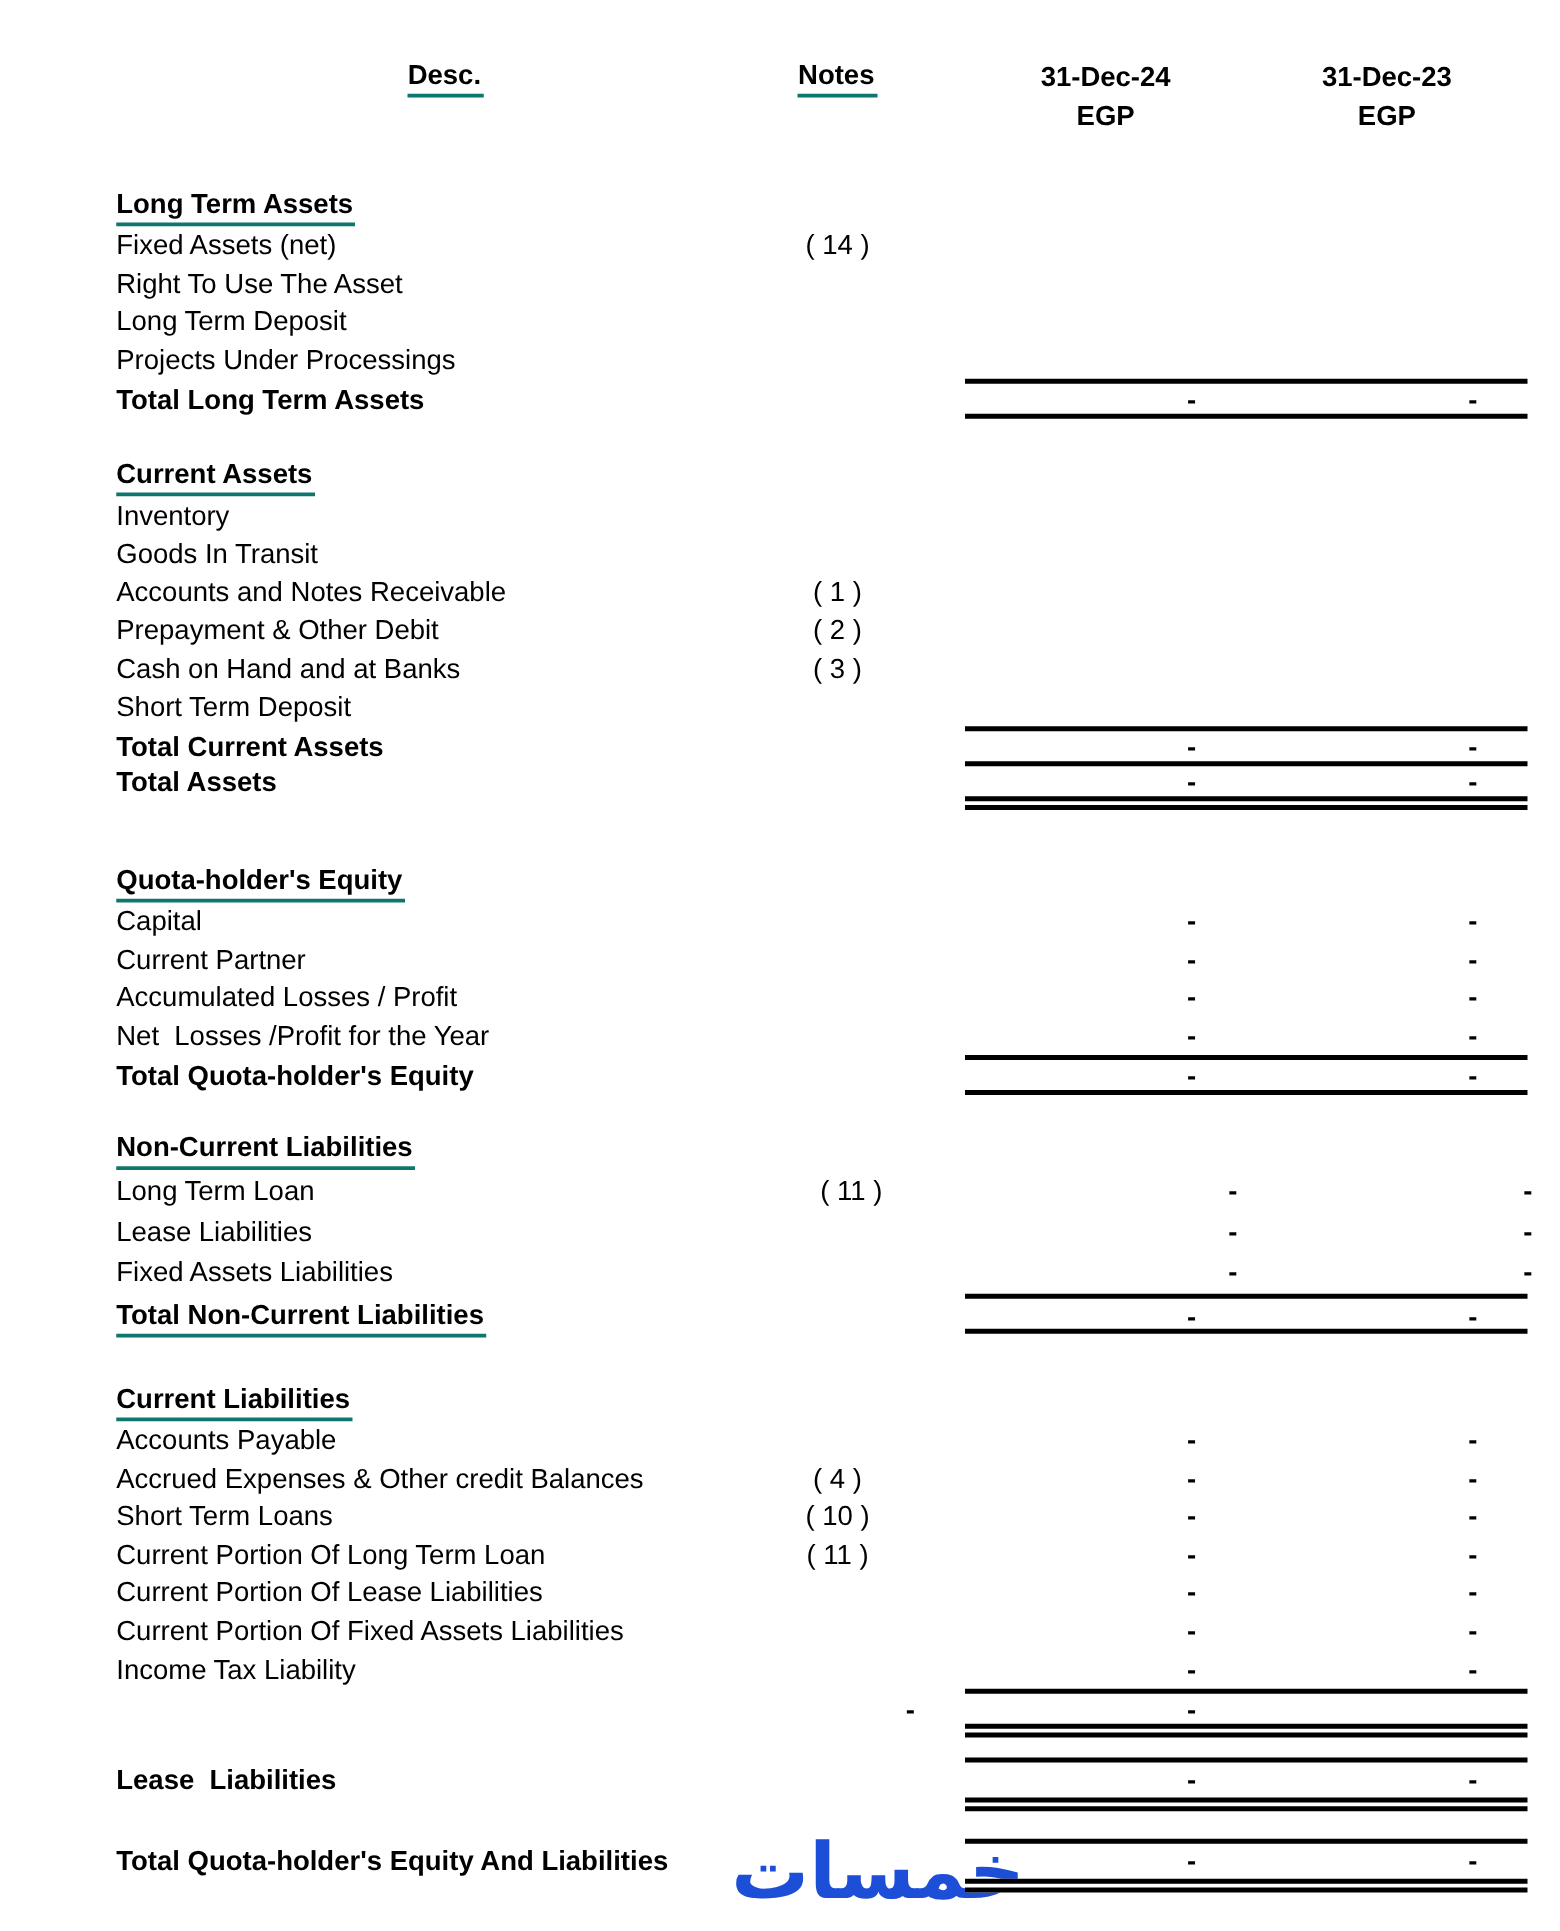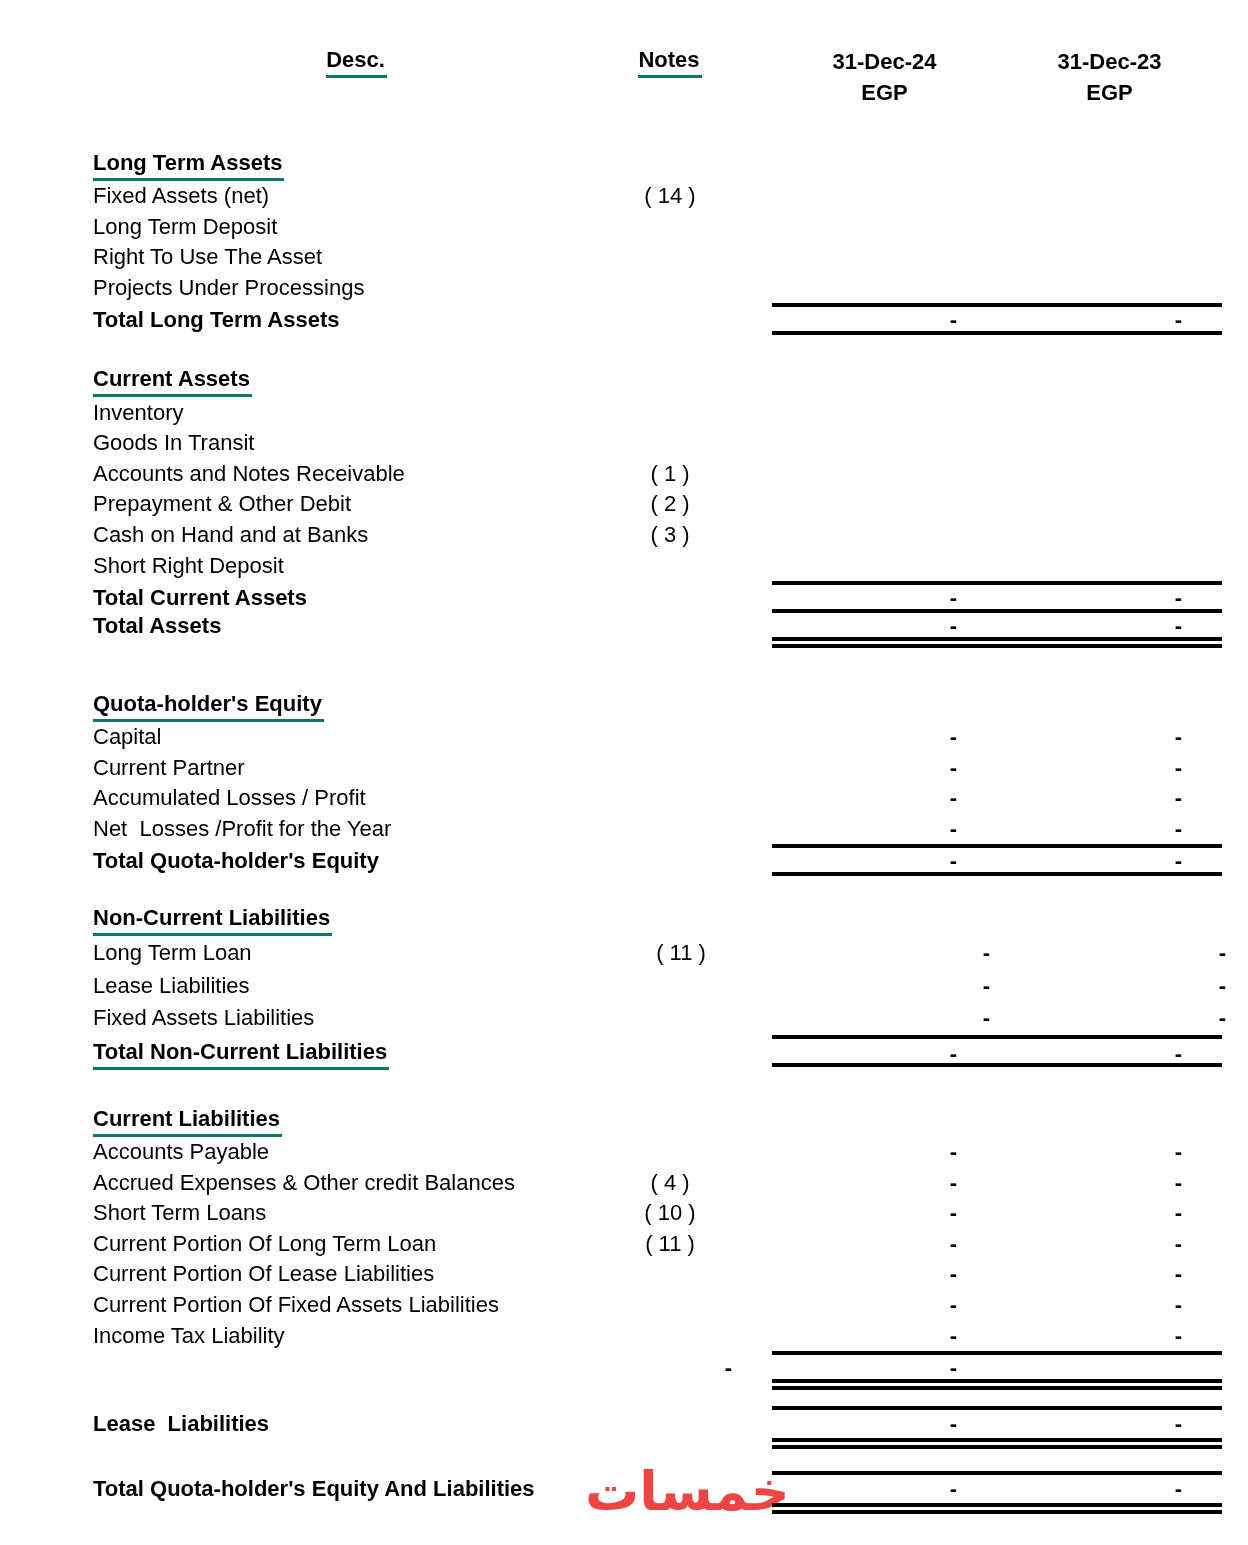--- a/index.html
+++ b/index.html
@@ -7,21 +7,21 @@
     position:relative;
     width:1248px;height:1545px;
     background:#ffffff;
     font-family:"Liberation Sans",sans-serif;
     font-size:22px;color:#000;
     overflow:hidden;
   }
   .watermark{
     position:absolute;left:585px;top:1460px;z-index:0;
     font-family:"DejaVu Sans",sans-serif;
-    font-size:54px;font-weight:bold;color:#ef4444;
+    font-size:62px;font-weight:bold;color:#1d4ed8;
     letter-spacing:2px;
   }
   .content{position:relative;z-index:1;padding:46px 26px 0 93px;}
   .row{display:grid;grid-template-columns:527px 100px 52px 225px 225px;align-items:center;}
   .c-label{white-space:pre;}
   .c-note{text-align:center;white-space:pre;}
   .c-val{text-align:right;padding-right:40px;font-weight:bold;}
   .c-center{text-align:center;}
   .bold{font-weight:bold;}
   .u{border-bottom:3px solid #0f766e;padding:0 2px 2px 0;font-weight:bold;display:inline-block;}
@@ -73,28 +73,28 @@
           <span class="u">Long Term Assets</span>
         </div>
         <div class="row body-row">
           <div class="c-label"><span>Fixed Assets (net)</span></div>
           <div class="c-note">( 14 )</div>
           <div></div>
           <div class="c-val"></div>
           <div class="c-val"></div>
         </div>
         <div class="row body-row">
+          <div class="c-label"><span>Right To Use The Asset</span></div>
+          <div class="c-note"></div>
+          <div></div>
+          <div class="c-val"></div>
+          <div class="c-val"></div>
+        </div>
+        <div class="row body-row">
           <div class="c-label"><span>Long Term Deposit</span></div>
-          <div class="c-note"></div>
-          <div></div>
-          <div class="c-val"></div>
-          <div class="c-val"></div>
-        </div>
-        <div class="row body-row">
-          <div class="c-label"><span>Right To Use The Asset</span></div>
           <div class="c-note"></div>
           <div></div>
           <div class="c-val"></div>
           <div class="c-val"></div>
         </div>
         <div class="row body-row">
           <div class="c-label"><span>Projects Under Processings</span></div>
           <div class="c-note"></div>
           <div></div>
           <div class="c-val"></div>
@@ -143,21 +143,21 @@
           <div class="c-val"></div>
         </div>
         <div class="row body-row">
           <div class="c-label"><span>Cash on Hand and at Banks</span></div>
           <div class="c-note">( 3 )</div>
           <div></div>
           <div class="c-val"></div>
           <div class="c-val"></div>
         </div>
         <div class="row body-row">
-          <div class="c-label"><span>Short Right Deposit</span></div>
+          <div class="c-label"><span>Short Term Deposit</span></div>
           <div class="c-note"></div>
           <div></div>
           <div class="c-val"></div>
           <div class="c-val"></div>
         </div>
         <div class="rule"></div>
         <div class="row total-row">
           <div class="c-label"><span>Total Current Assets</span></div>
           <div class="c-note"></div>
           <div></div>

